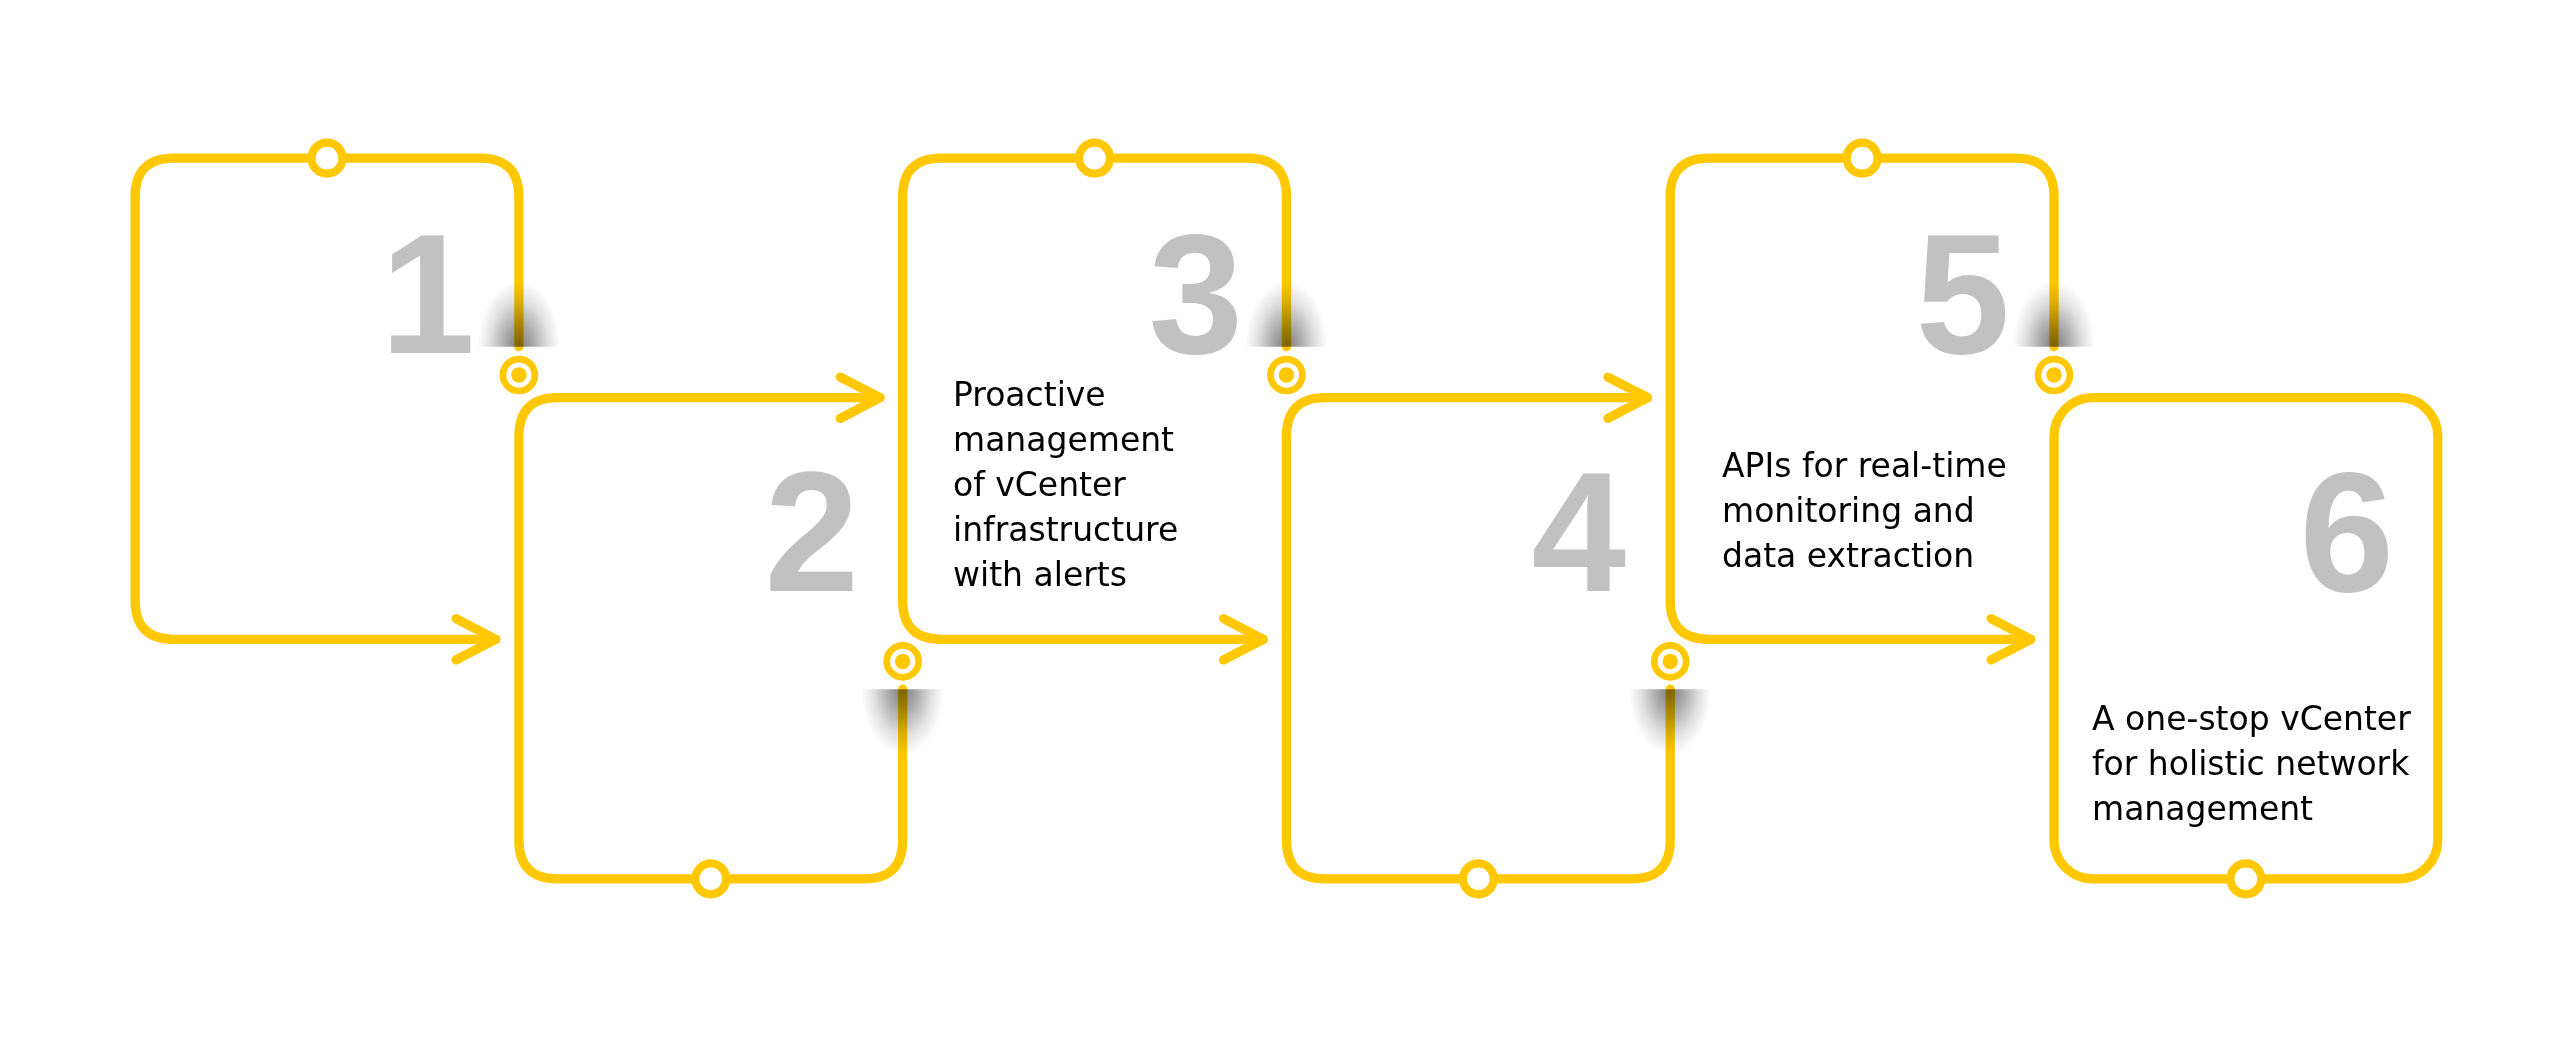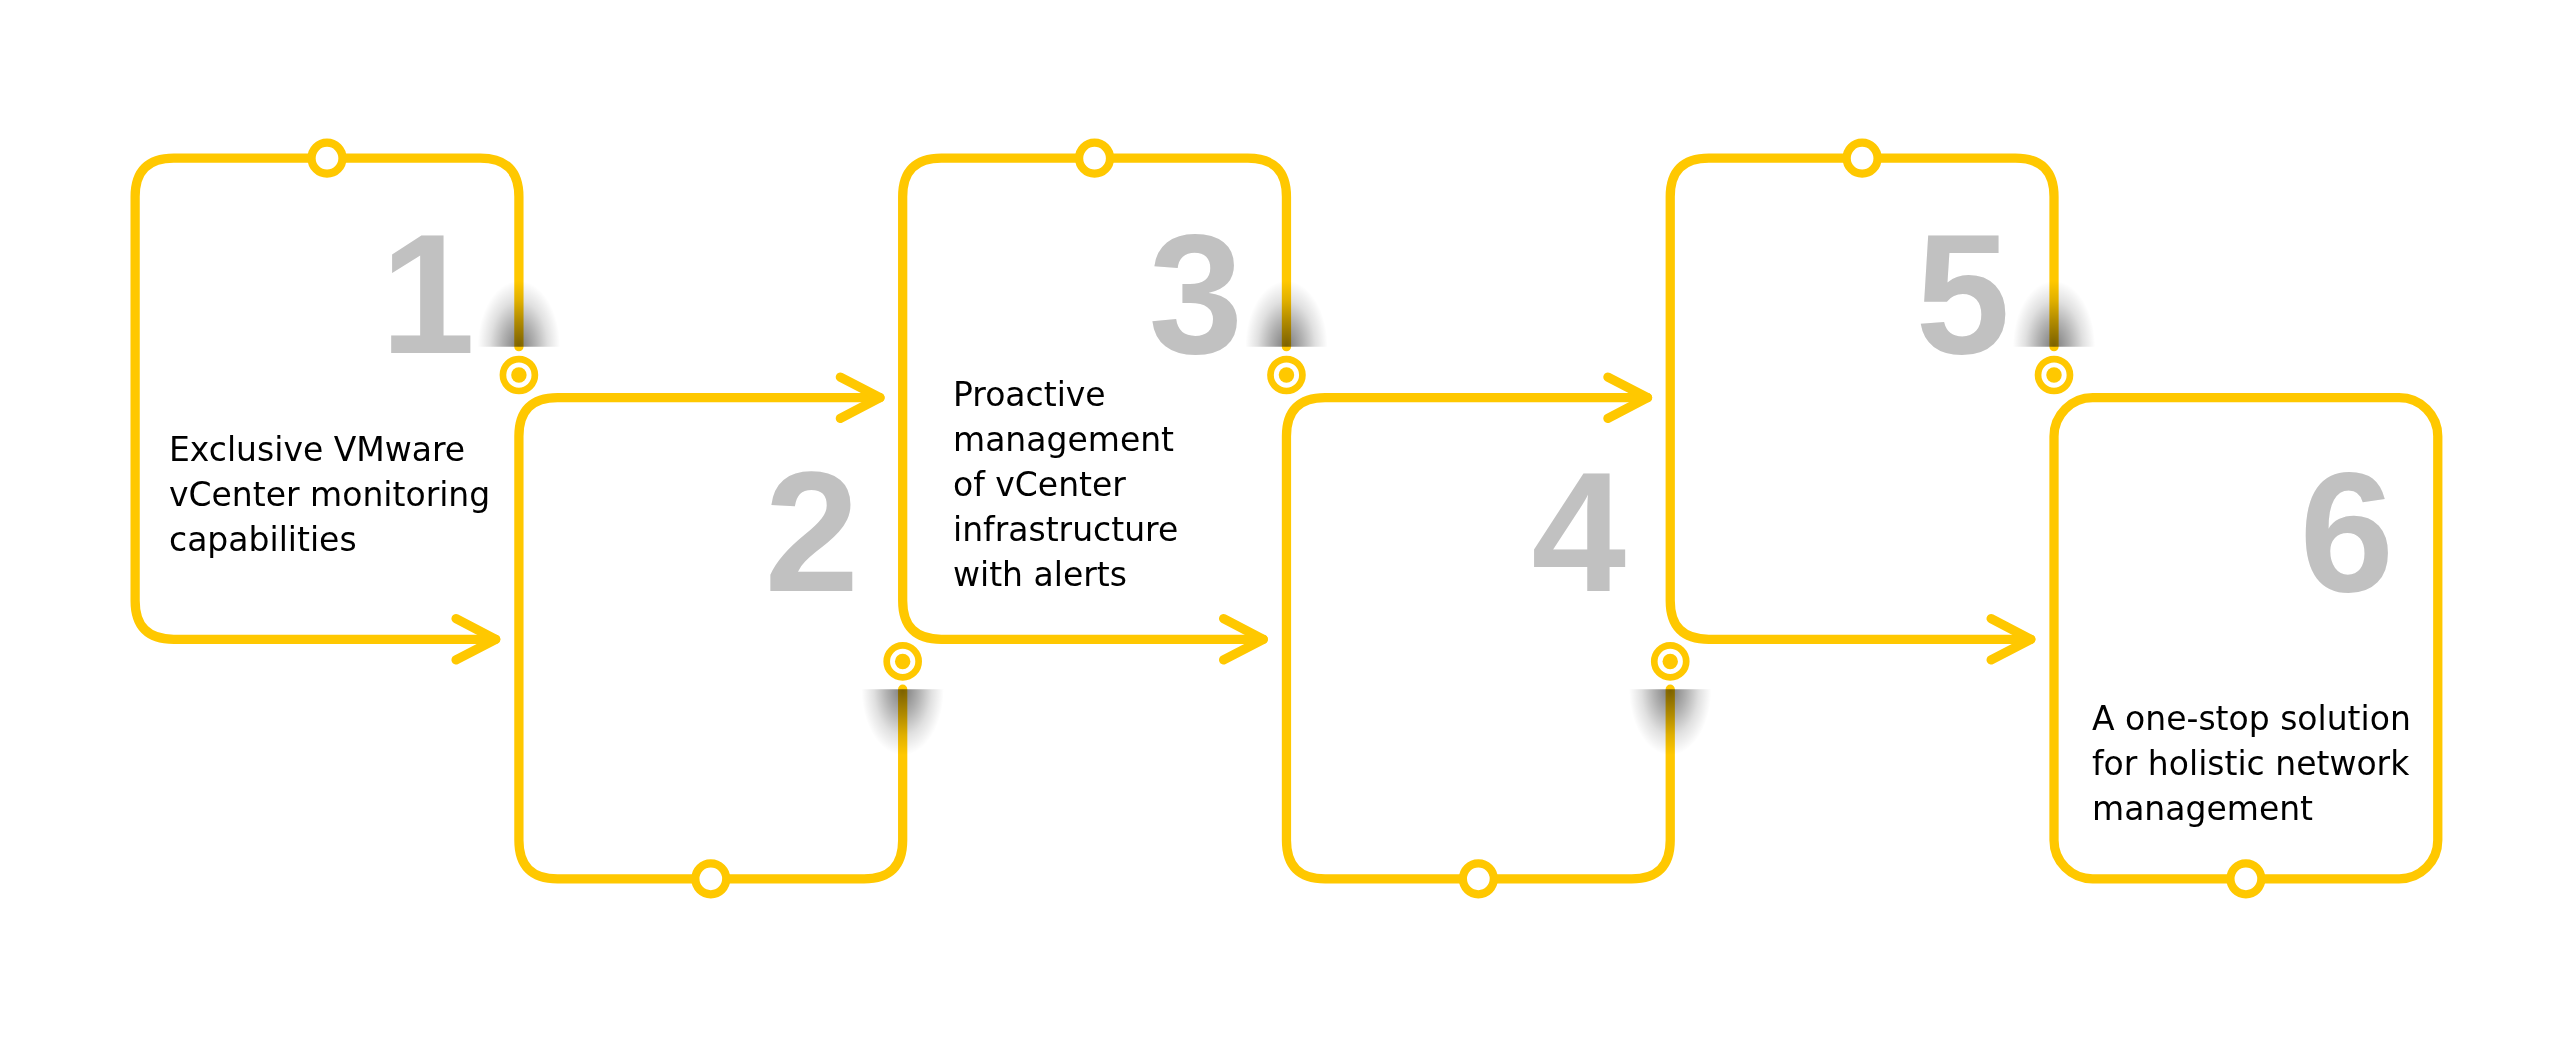--- a/index.html
+++ b/index.html
@@ -136,26 +136,26 @@
     </g>
   </svg>
 
   <div class="num num-top" style="left:135px;">1</div>
   <div class="num num-bottom" style="left:519px;">2</div>
   <div class="num num-top" style="left:903px;">3</div>
   <div class="num num-bottom" style="left:1286px;">4</div>
   <div class="num num-top" style="left:1670px;">5</div>
   <div class="num num-bottom" style="left:2054px;">6</div>
 
-  <div class="txt" style="left:169px;top:427px;">Exclusive VMware
-vCenter monitoring
-capabilities</div>
   <div class="txt" style="left:953px;top:372px;">Proactive
 management
 of vCenter
 infrastructure
 with alerts</div>
-  <div class="txt" style="left:2092px;top:696px;">A one-stop solution
+  <div class="txt" style="left:1722px;top:443px;">APIs for real-time
+monitoring and
+data extraction</div>
+  <div class="txt" style="left:2092px;top:696px;">A one-stop vCenter
 for holistic network
 management</div>
 
 </div>
 
 
 </body></html>

